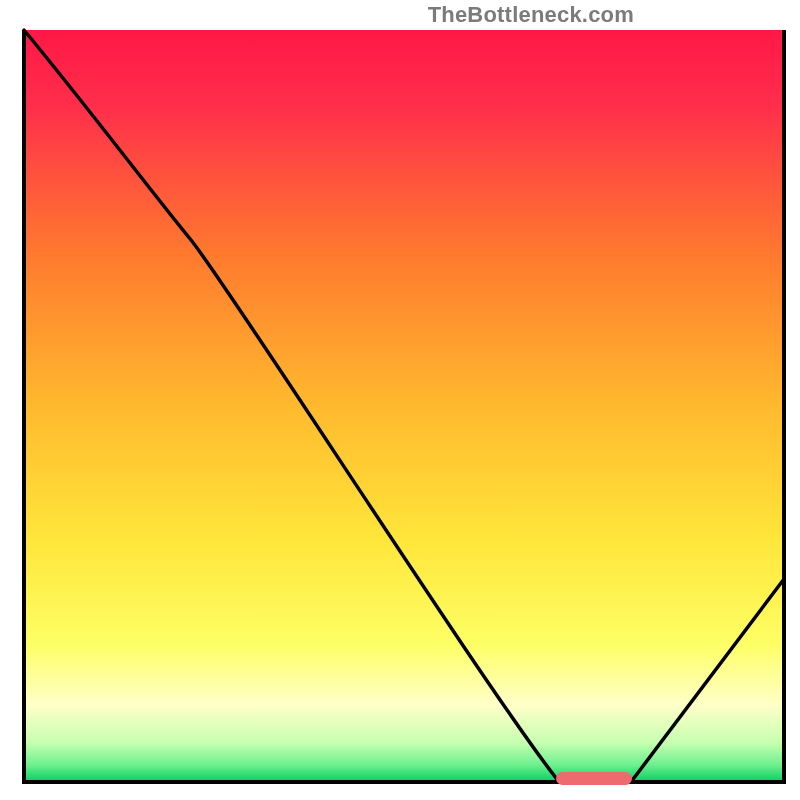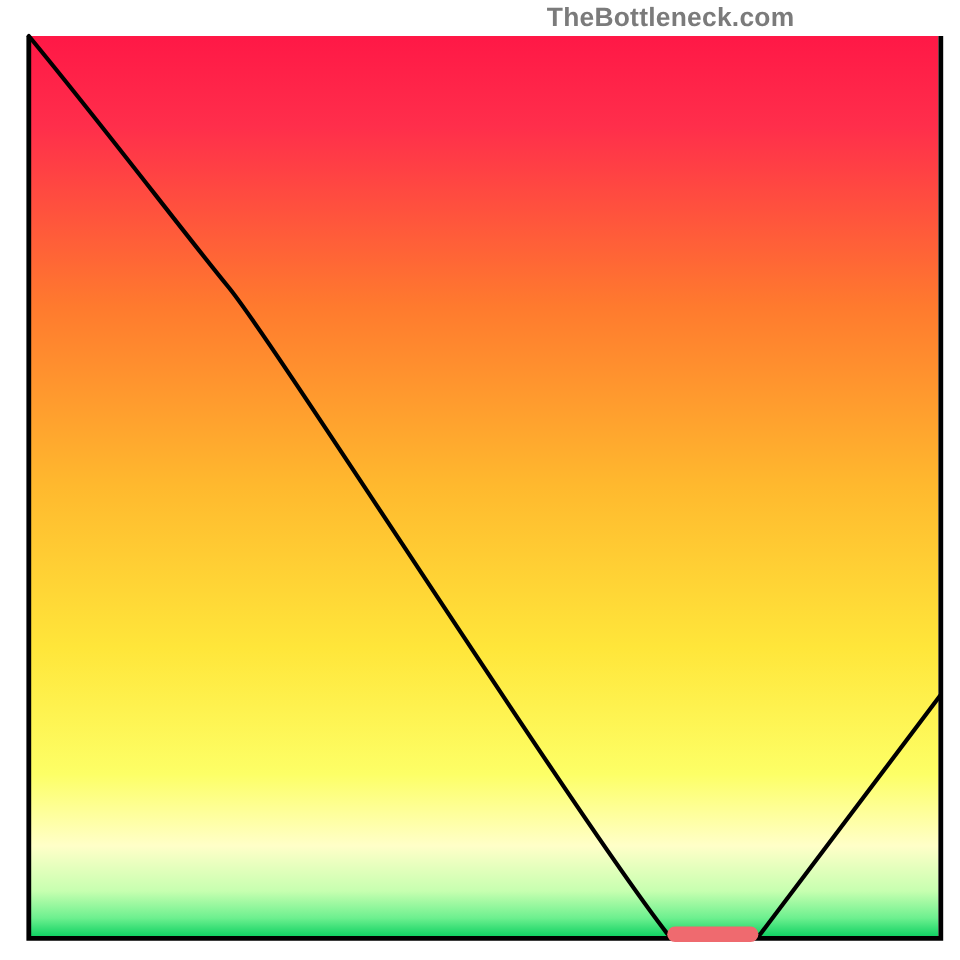--- a/index.html
+++ b/index.html
@@ -7,21 +7,20 @@
     padding: 0;
     width: 800px;
     height: 800px;
     background: #ffffff;
     font-family: Arial, Helvetica, sans-serif;
   }
   .stage {
     position: relative;
     width: 644px;
     height: 800px;
-    padding-left: 28px;
   }
   .watermark {
     position: absolute;
     top: 2px;
     right: 10px;
     font-size: 22px;
     font-weight: bold;
     color: #7b7b7b;
     letter-spacing: 0.2px;
   }

